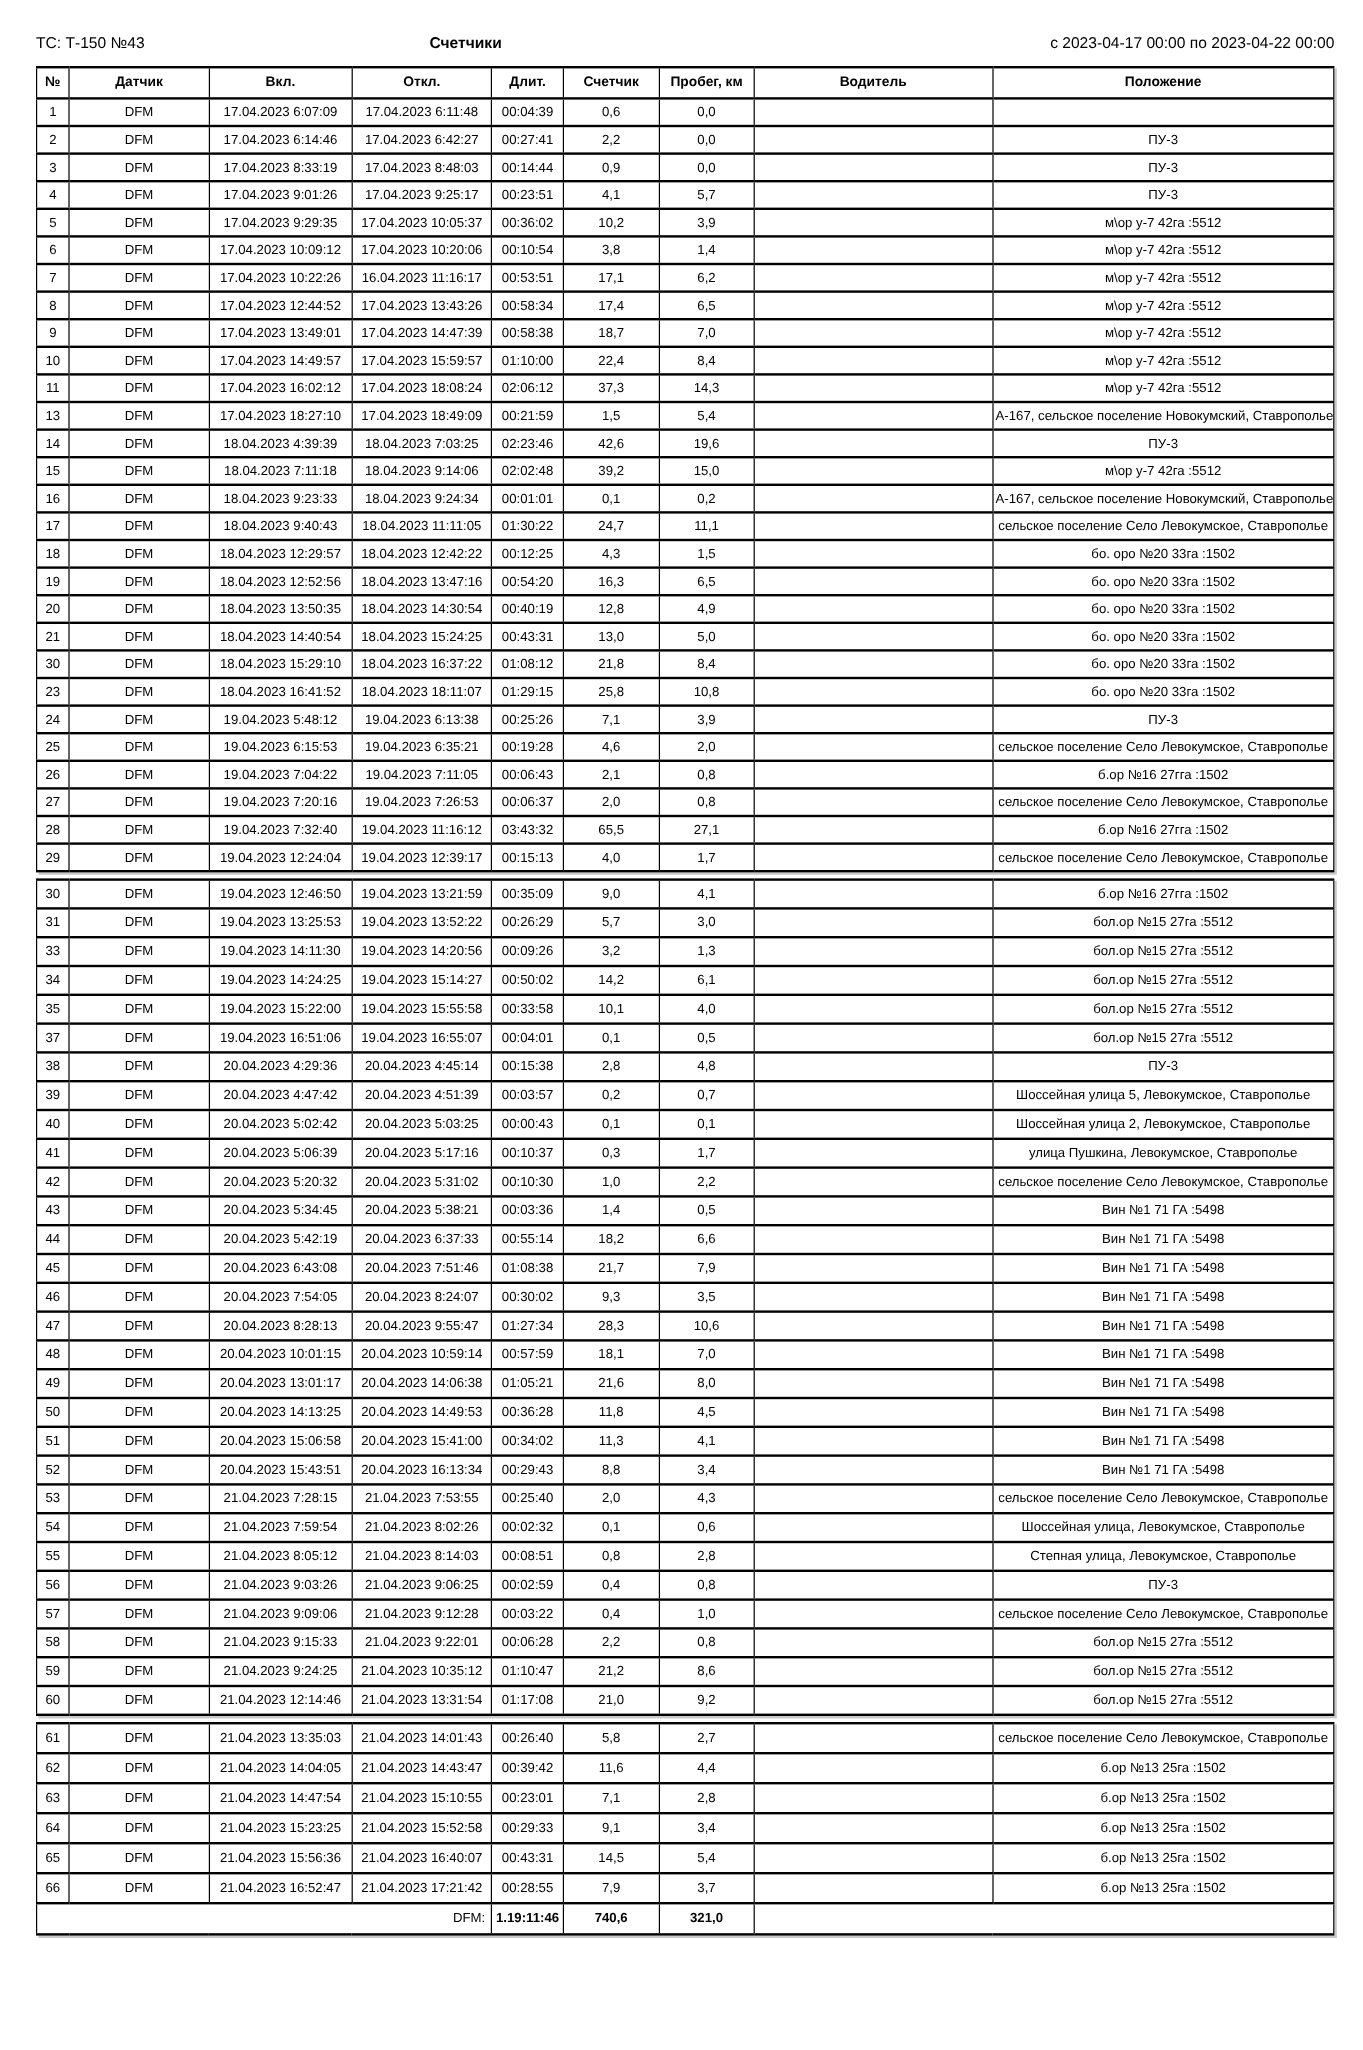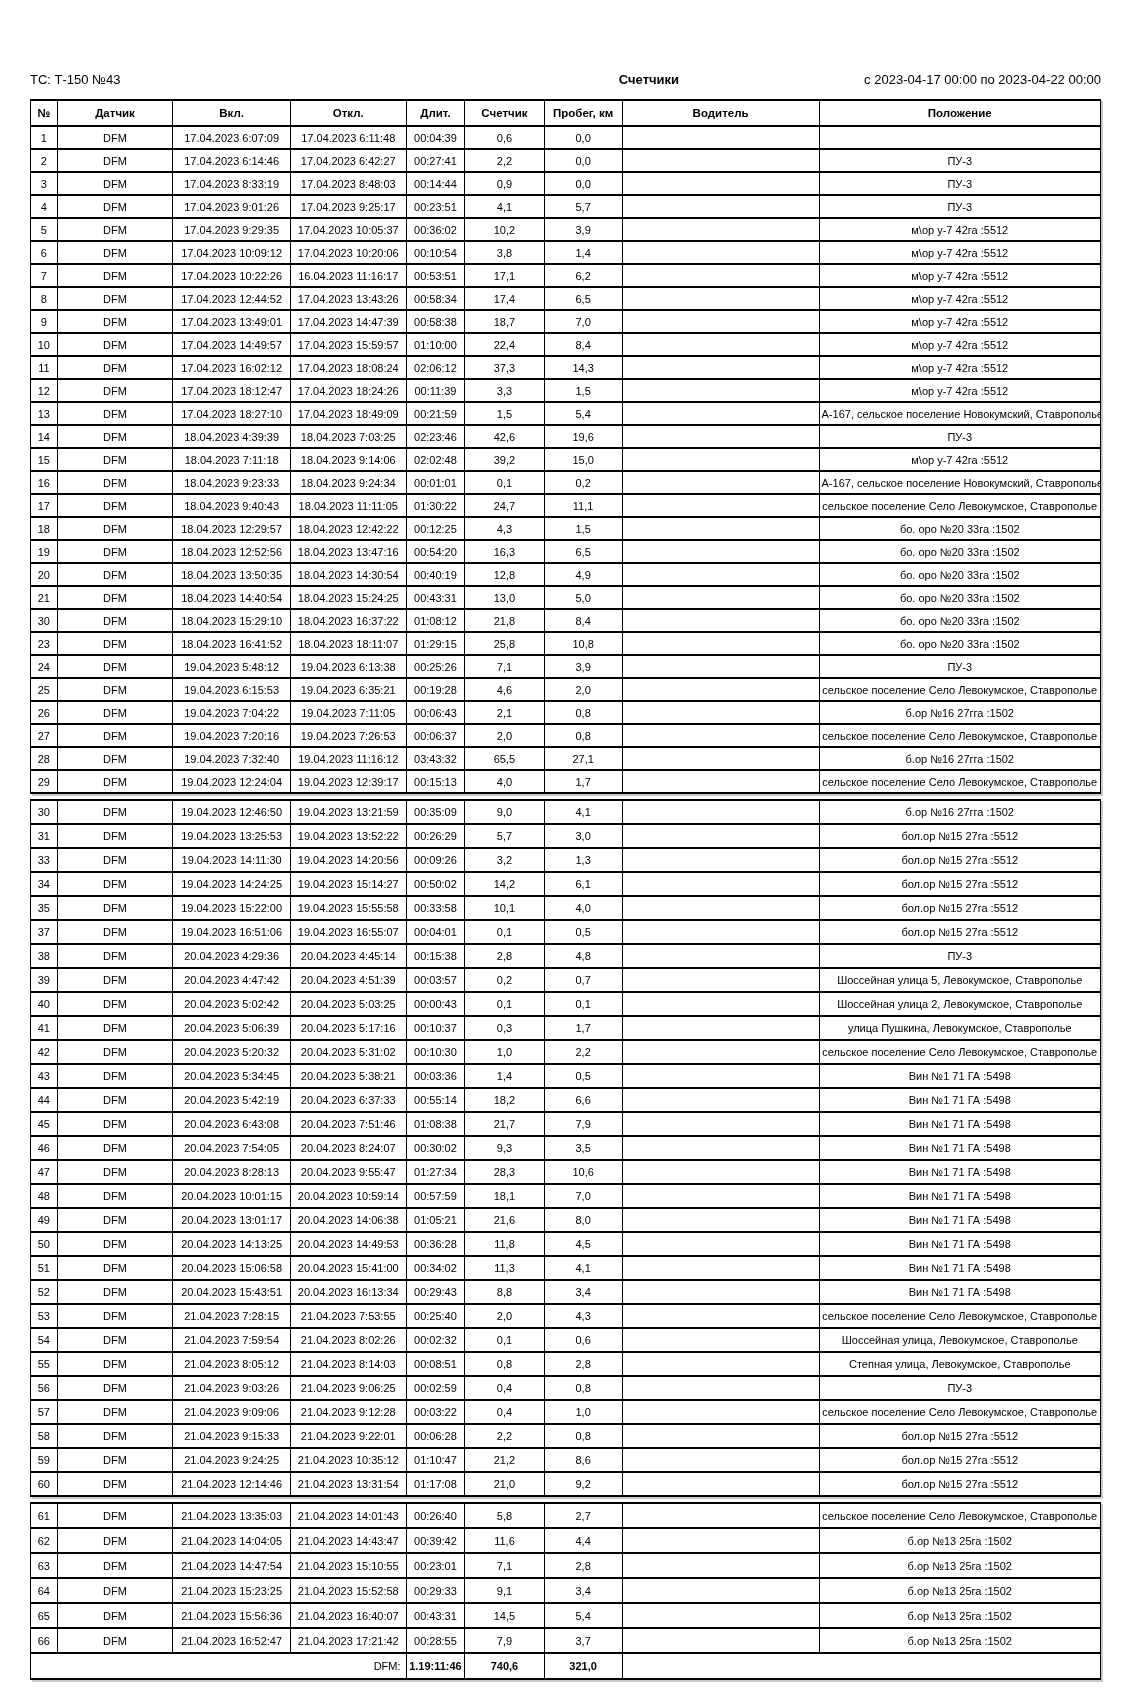--- a/index.html
+++ b/index.html
@@ -2,28 +2,28 @@
 <html><head>
 <meta charset="utf-8">
 <style>
   html,body{margin:0;padding:0;background:#ffffff;}
   body{
     width:1136px;height:1708px;
     font-family:"Liberation Sans",sans-serif;
     color:#000;
     box-sizing:border-box;
   }
-  .page{padding:28px 35px 0 30px;margin-top:44px;}
+  .page{padding:28px 24px 0 30px;}
   .report-header{
     display:flex;align-items:baseline;
     font-size:13px;line-height:15px;
     margin-bottom:12px;
   }
   .report-header .hl{flex:1;text-align:left;}
-  .report-header .hc{flex:1;text-align:right;font-weight:bold;}
+  .report-header .hc{flex:1;text-align:left;font-weight:bold;}
   .report-header .hr{flex:1.3;text-align:right;}
   table.grid{
     border-collapse:collapse;
     width:100%;
     table-layout:fixed;
     box-shadow:2px 2px 0 #c9c9c9;
     background:#fff;
   }
   table.grid th, table.grid td{
     border-style:solid;border-color:#000;
@@ -203,31 +203,20 @@
           <td>DFM</td>
           <td>17.04.2023 16:02:12</td>
           <td>17.04.2023 18:08:24</td>
           <td>02:06:12</td>
           <td>37,3</td>
           <td>14,3</td>
           <td></td>
           <td class="loc">м\ор у-7 42га :5512</td>
         </tr>
         <tr>
-          <td>12</td>
-          <td>DFM</td>
-          <td>17.04.2023 18:12:47</td>
-          <td>17.04.2023 18:24:26</td>
-          <td>00:11:39</td>
-          <td>3,3</td>
-          <td>1,5</td>
-          <td></td>
-          <td class="loc">м\ор у-7 42га :5512</td>
-        </tr>
-        <tr>
           <td>13</td>
           <td>DFM</td>
           <td>17.04.2023 18:27:10</td>
           <td>17.04.2023 18:49:09</td>
           <td>00:21:59</td>
           <td>1,5</td>
           <td>5,4</td>
           <td></td>
           <td class="loc">А-167, сельское поселение Новокумский, Ставрополье</td>
         </tr>

